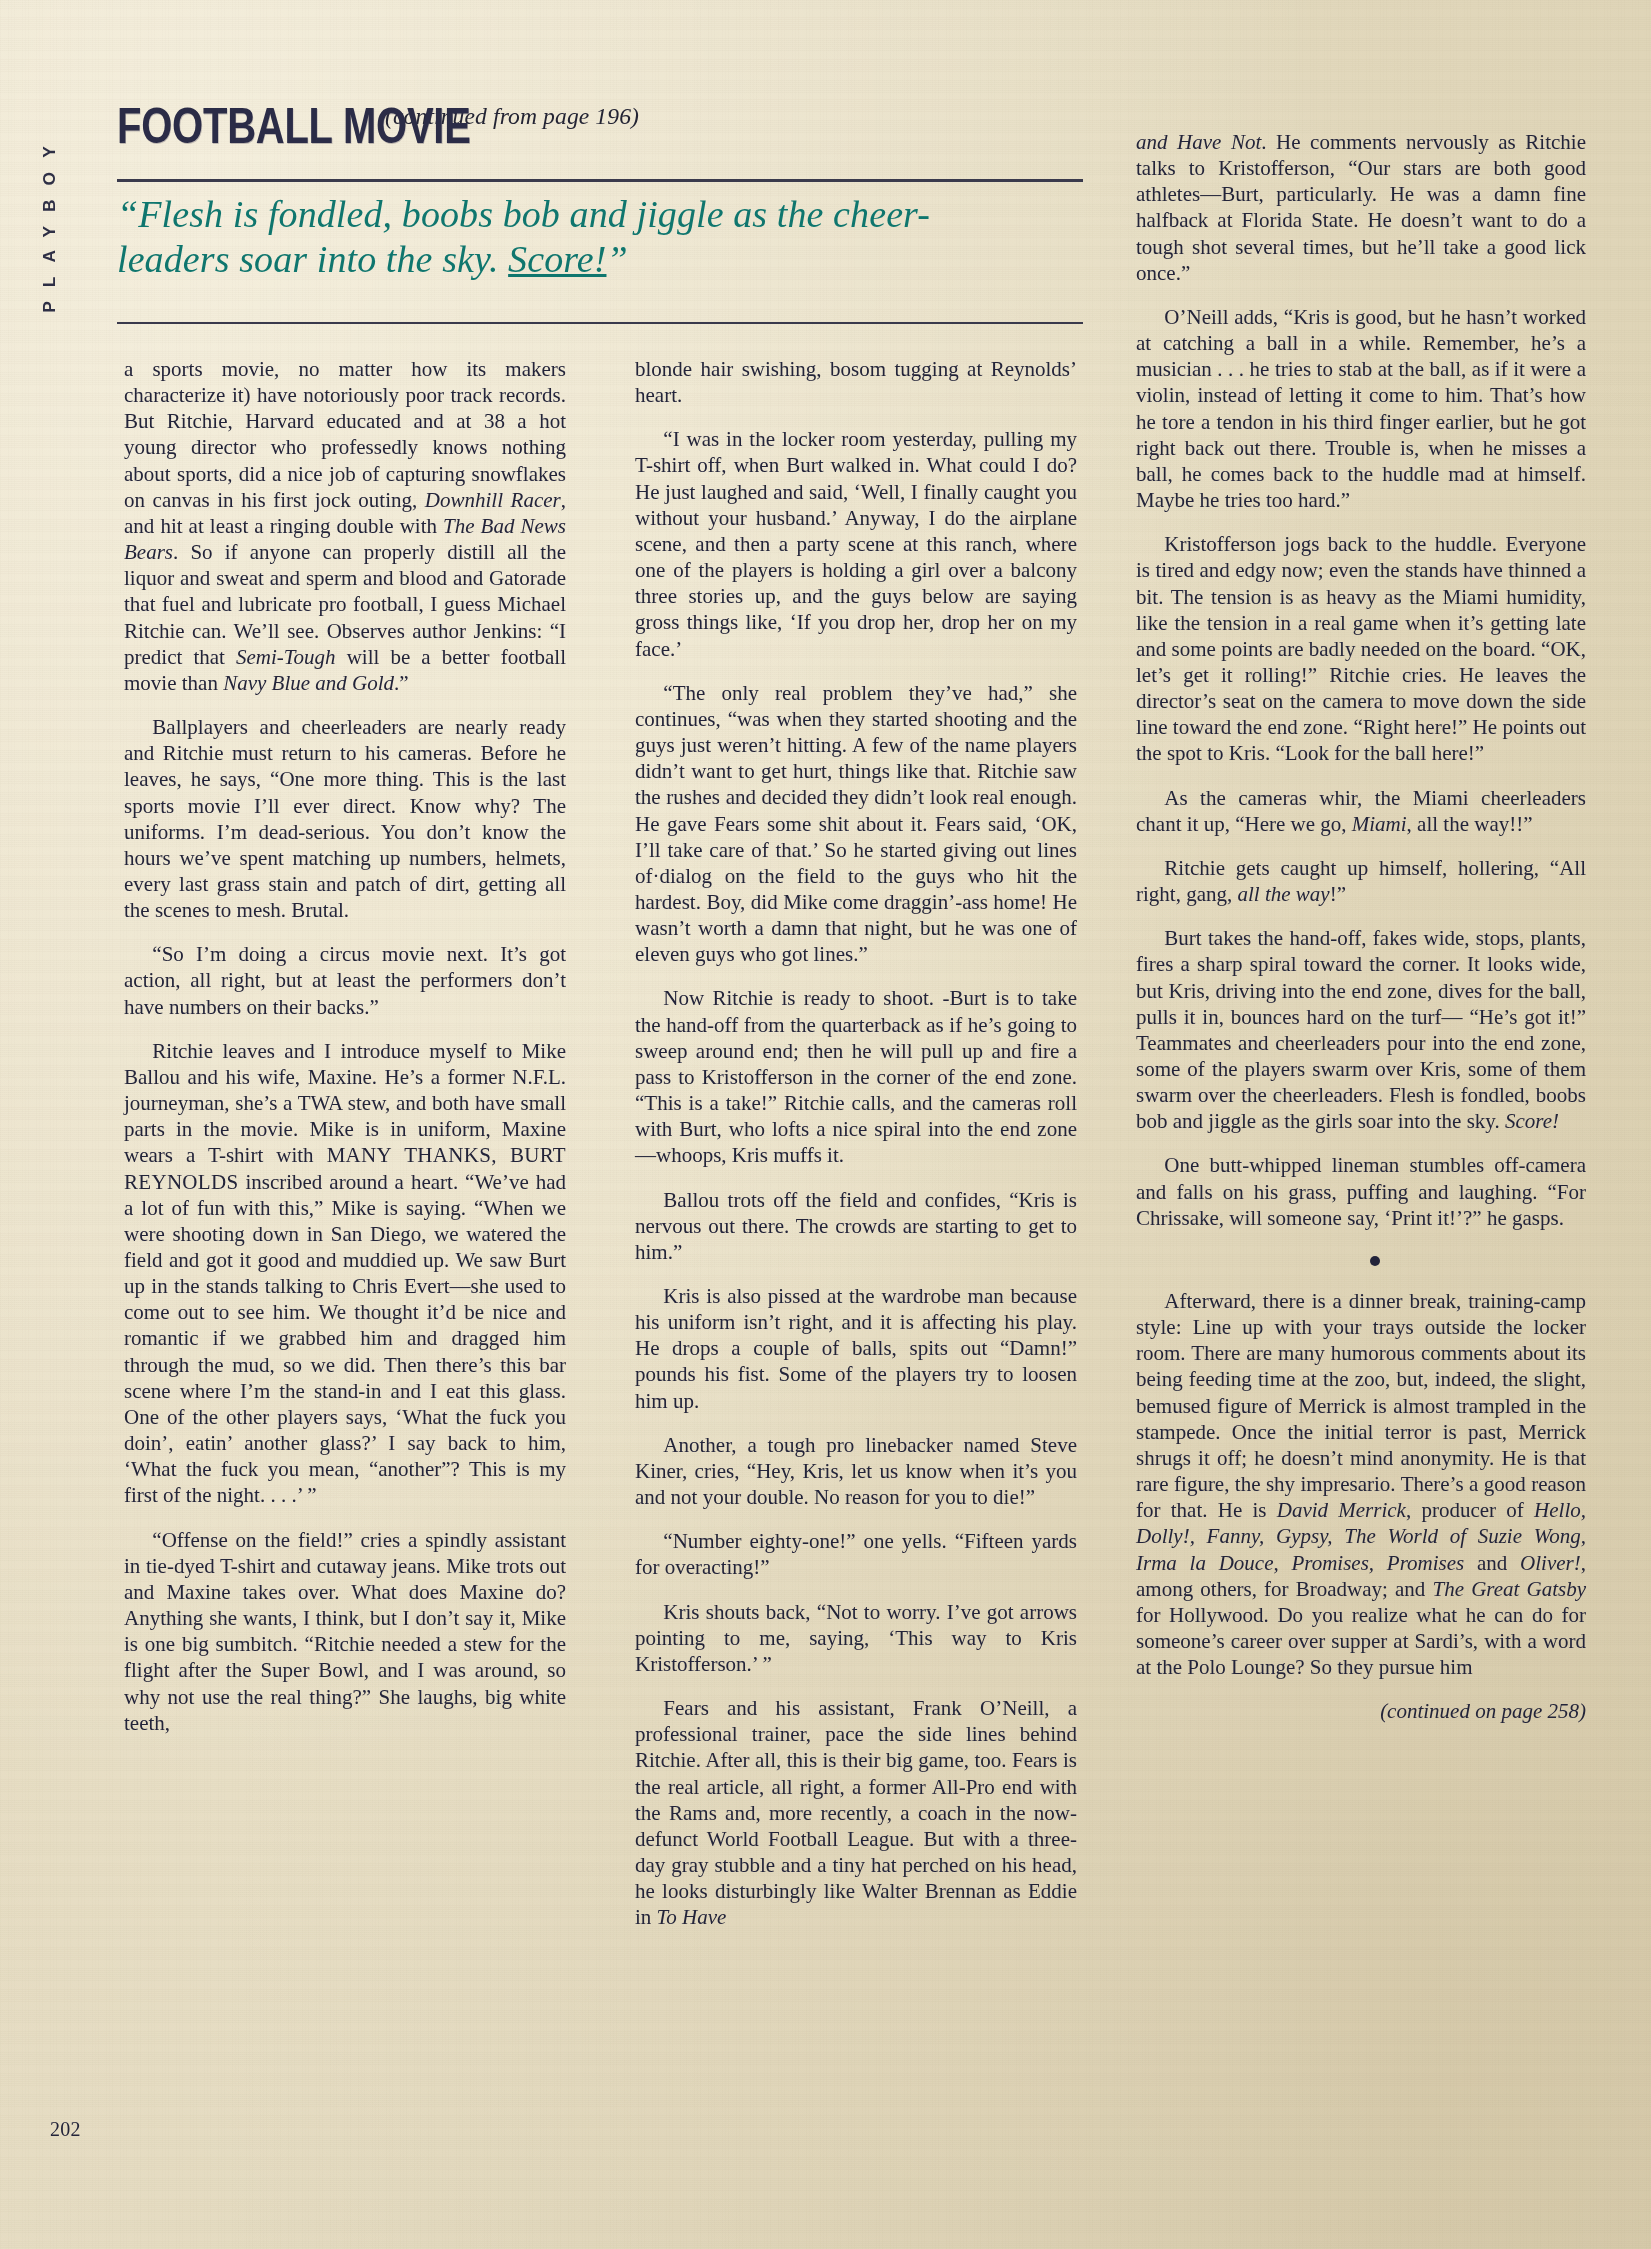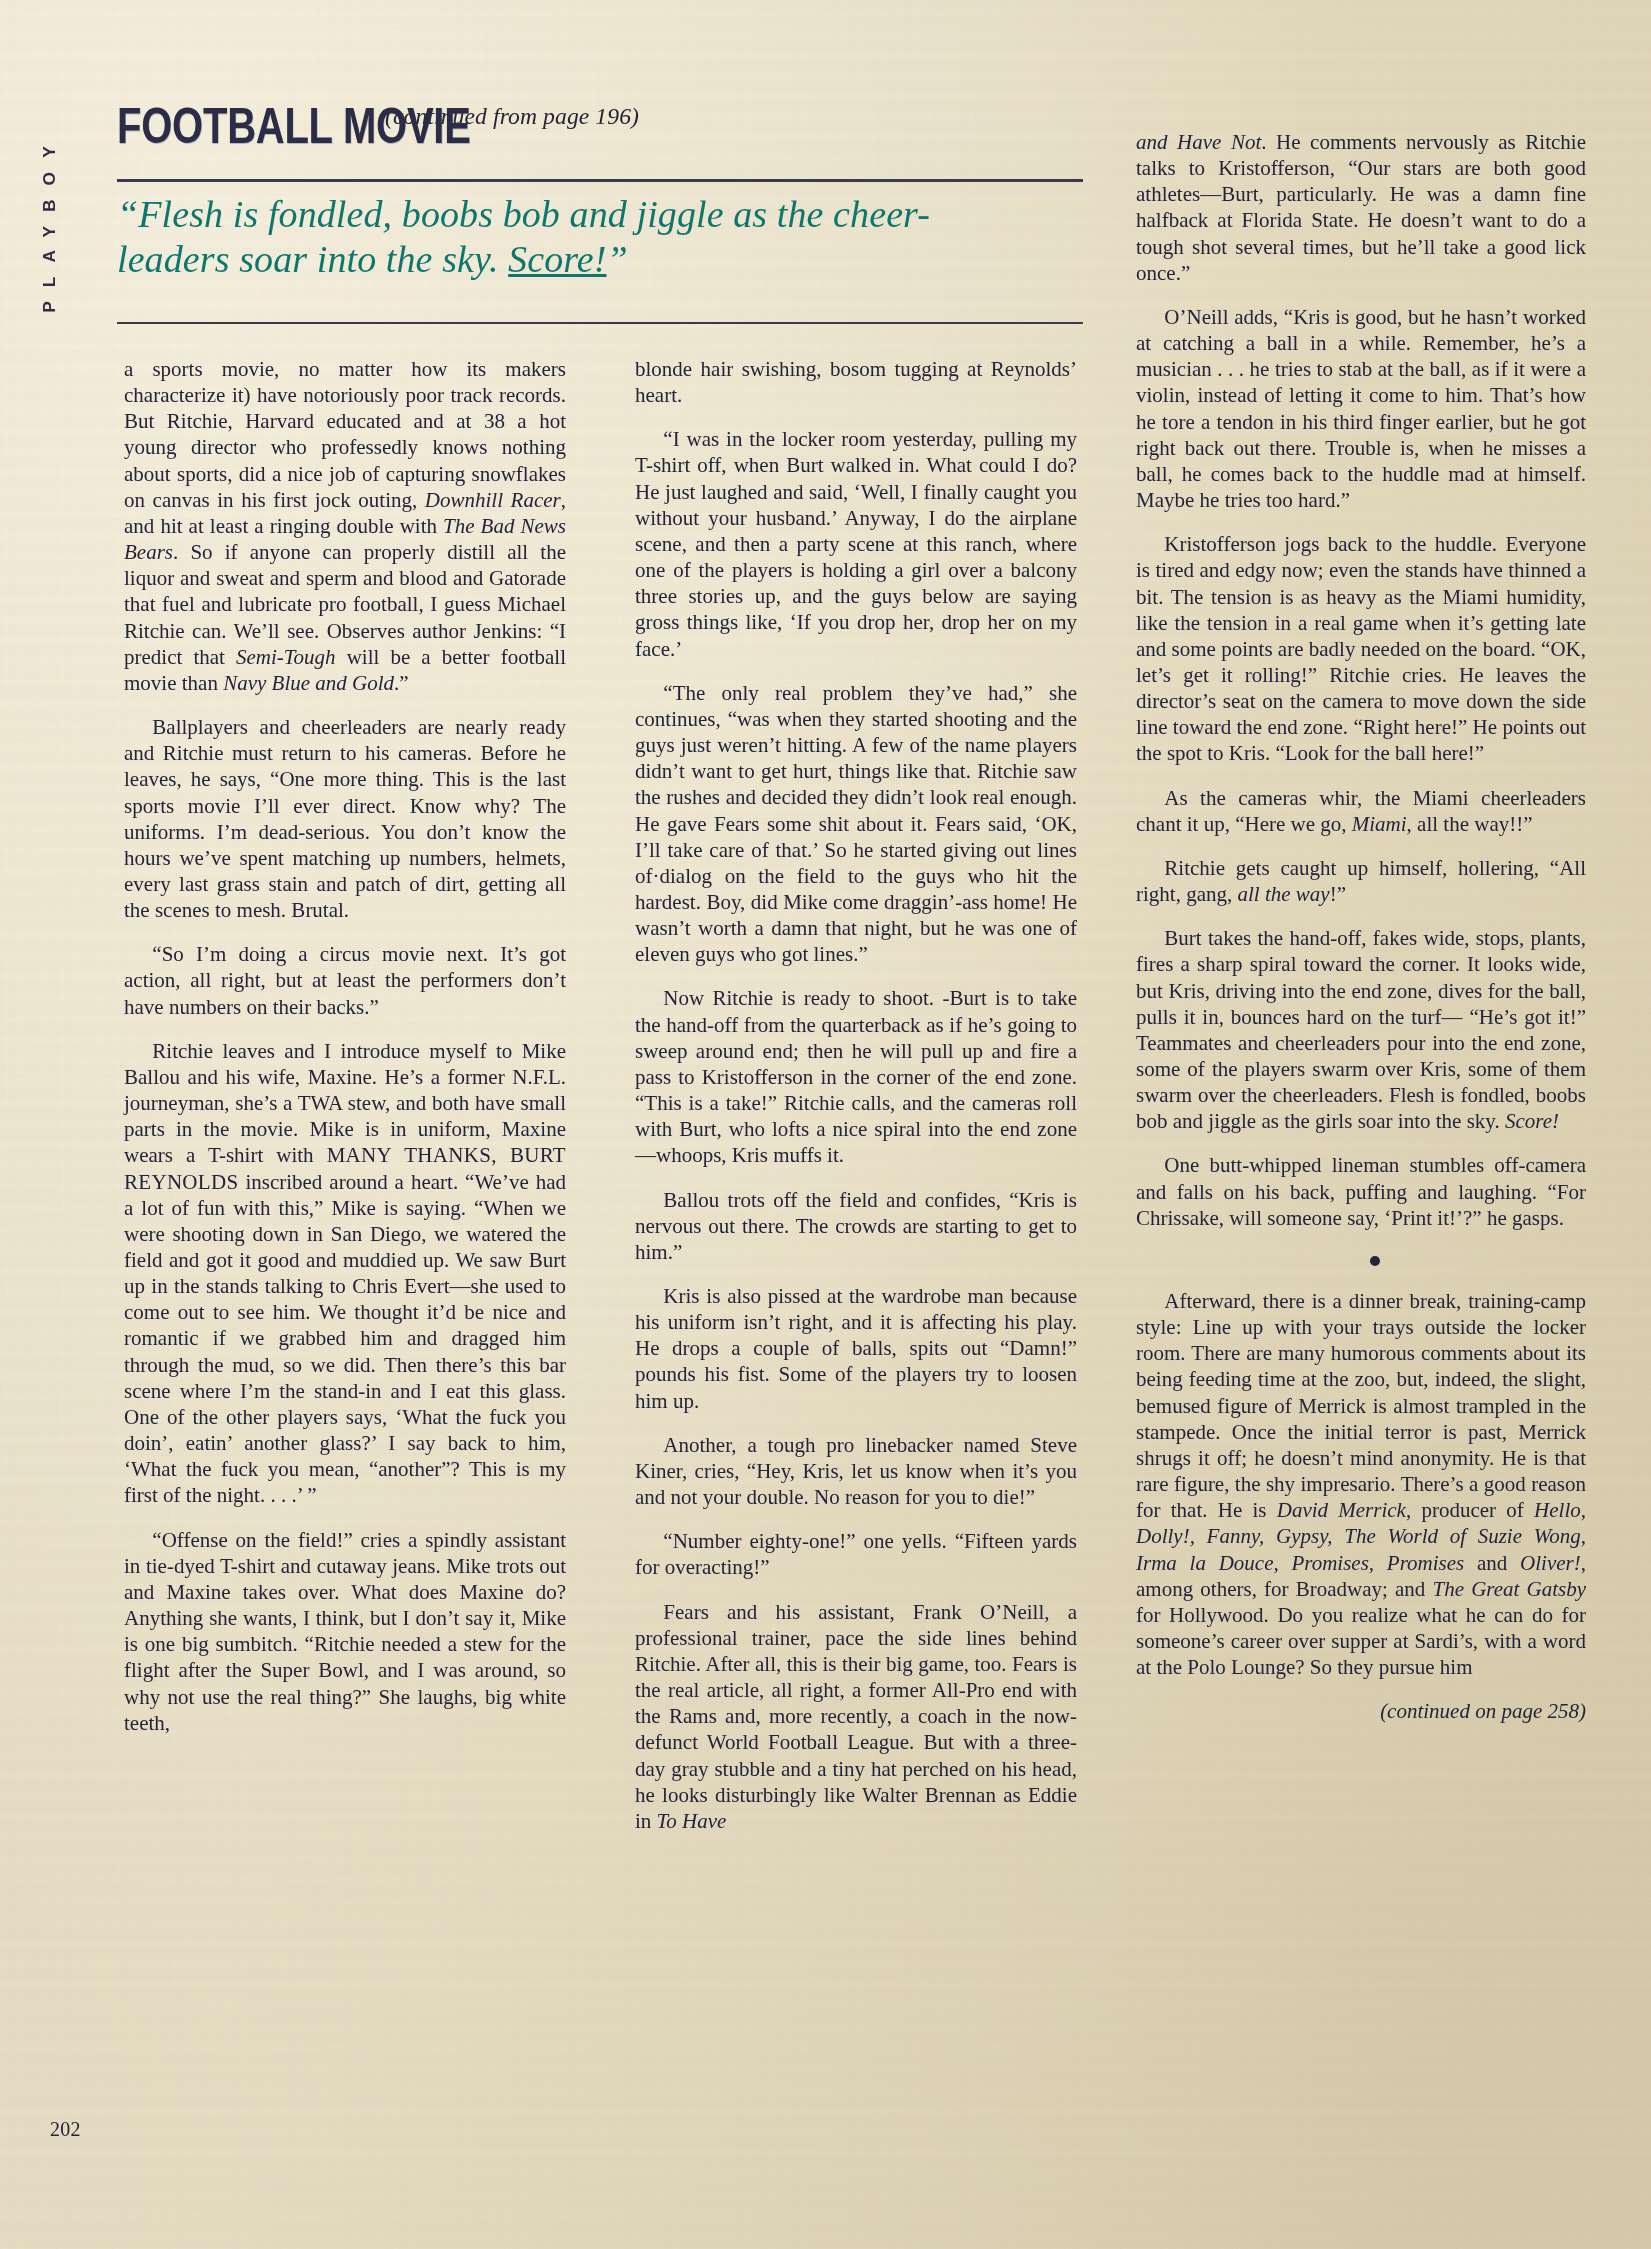--- a/index.html
+++ b/index.html
@@ -185,31 +185,32 @@
 
     <div class="col" id="col2">
       <p class="noindent">blonde hair swishing, bosom tugging at Reynolds’ heart.</p>
       <p>“I was in the locker room yesterday, pulling my T-shirt off, when Burt walked in. What could I do? He just laughed and said, ‘Well, I finally caught you without your husband.’ Anyway, I do the airplane scene, and then a party scene at this ranch, where one of the players is holding a girl over a balcony three stories up, and the guys below are saying gross things like, ‘If you drop her, drop her on my face.’</p>
       <p>“The only real problem they’ve had,” she continues, “was when they started shooting and the guys just weren’t hitting. A few of the name players didn’t want to get hurt, things like that. Ritchie saw the rushes and decided they didn’t look real enough. He gave Fears some shit about it. Fears said, ‘OK, I’ll take care of that.’ So he started giving out lines of·dialog on the field to the guys who hit the hardest. Boy, did Mike come draggin’-ass home! He wasn’t worth a damn that night, but he was one of eleven guys who got lines.”</p>
       <p>Now Ritchie is ready to shoot. ‐Burt is to take the hand-off from the quarterback as if he’s going to sweep around end; then he will pull up and fire a pass to Kristofferson in the corner of the end zone. “This is a take!” Ritchie calls, and the cameras roll with Burt, who lofts a nice spiral into the end zone—whoops, Kris muffs it.</p>
       <p>Ballou trots off the field and confides, “Kris is nervous out there. The crowds are starting to get to him.”</p>
       <p>Kris is also pissed at the wardrobe man because his uniform isn’t right, and it is affecting his play. He drops a couple of balls, spits out “Damn!” pounds his fist. Some of the players try to loosen him up.</p>
       <p>Another, a tough pro linebacker named Steve Kiner, cries, “Hey, Kris, let us know when it’s you and not your double. No reason for you to die!”</p>
       <p>“Number eighty-one!” one yells. “Fifteen yards for overacting!”</p>
+      <p>Kris shouts back, “Not to worry. I’ve got arrows pointing to me, saying, ‘This way to Kris Kristofferson.’ ”</p>
       <p><span>Fears and his assistant, Frank O’Neill, a professional trainer, pace the side lines behind Ritchie. After all, this is their big game, too. Fears is the real article, all right, a former All-Pro end with the Rams and, more recently, a coach in the now-defunct World Football League. But with a three-day gray stubble and a tiny hat perched on his head, he looks disturbingly like Walter Brennan as Eddie in </span><i>To Have</i></p>
     </div>
 
     <div class="col" id="col3">
       <p class="noindent"><i>and Have Not</i><span>. He comments nervously as Ritchie talks to Kristofferson, “Our stars are both good athletes—Burt, particularly. He was a damn fine halfback at Florida State. He doesn’t want to do a tough shot several times, but he’ll take a good lick once.”</span></p>
       <p>O’Neill adds, “Kris is good, but he hasn’t worked at catching a ball in a while. Remember, he’s a musician . . . he tries to stab at the ball, as if it were a violin, instead of letting it come to him. That’s how he tore a tendon in his third finger earlier, but he got right back out there. Trouble is, when he misses a ball, he comes back to the huddle mad at himself. Maybe he tries too hard.”</p>
       <p>Kristofferson jogs back to the huddle. Everyone is tired and edgy now; even the stands have thinned a bit. The tension is as heavy as the Miami humidity, like the tension in a real game when it’s getting late and some points are badly needed on the board. “OK, let’s get it rolling!” Ritchie cries. He leaves the director’s seat on the camera to move down the side line toward the end zone. “Right here!” He points out the spot to Kris. “Look for the ball here!”</p>
       <p><span>As the cameras whir, the Miami cheerleaders chant it up, “Here we go, </span><i>Miami</i><span>, all the way!!”</span></p>
       <p><span>Ritchie gets caught up himself, hollering, “All right, gang, </span><i>all the way</i><span>!”</span></p>
       <p><span>Burt takes the hand-off, fakes wide, stops, plants, fires a sharp spiral toward the corner. It looks wide, but Kris, driving into the end zone, dives for the ball, pulls it in, bounces hard on the turf— “He’s got it!” Teammates and cheerleaders pour into the end zone, some of the players swarm over Kris, some of them swarm over the cheerleaders. Flesh is fondled, boobs bob and jiggle as the girls soar into the sky. </span><i>Score!</i></p>
-      <p>One butt-whipped lineman stumbles off-camera and falls on his back, puffing and laughing. “For Chrissake, will someone say, ‘Print it!’?” he gasps.</p>
+      <p>One butt-whipped lineman stumbles off-camera and falls on his grass, puffing and laughing. “For Chrissake, will someone say, ‘Print it!’?” he gasps.</p>
       <p class="bullet"><span></span></p>
       <p><span>Afterward, there is a dinner break, training-camp style: Line up with your trays outside the locker room. There are many humorous comments about its being feeding time at the zoo, but, indeed, the slight, bemused figure of Merrick is almost trampled in the stampede. Once the initial terror is past, Merrick shrugs it off; he doesn’t mind anonymity. He is that rare figure, the shy impresario. There’s a good reason for that. He is </span><i>David Merrick</i><span>, producer of </span><i>Hello, Dolly!, Fanny, Gypsy, The World of Suzie Wong, Irma la Douce, Promises, Promises</i><span> and </span><i>Oliver!</i><span>, among others, for Broadway; and </span><i>The Great Gatsby</i><span> for Hollywood. Do you realize what he can do for someone’s career over supper at Sardi’s, with a word at the Polo Lounge? So they pursue him</span></p>
       <p class="contnext">(continued on page 258)</p>
     </div>
 
     <div id="folio">202</div>
 
   </div>
 </div>
 

